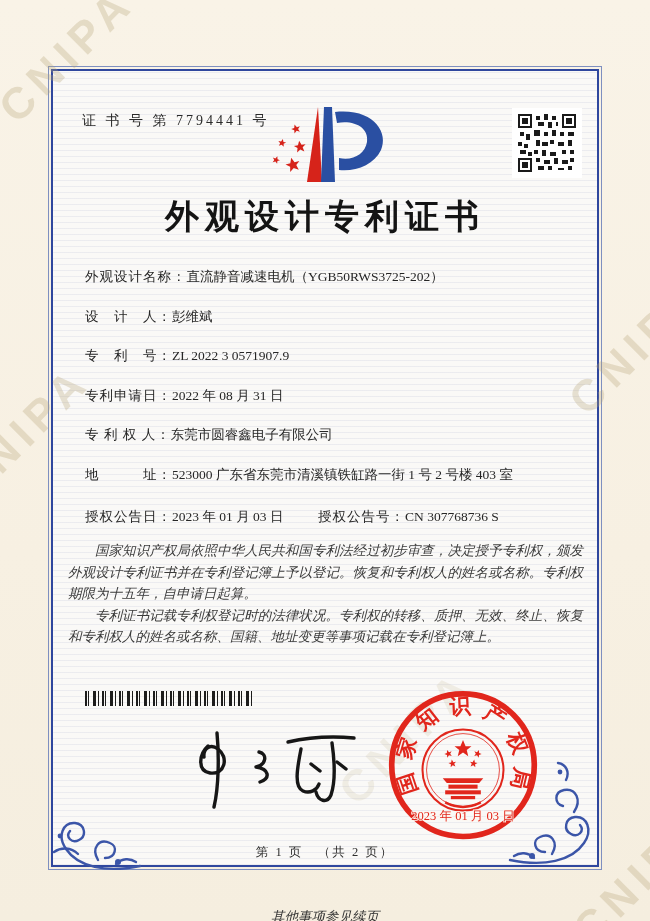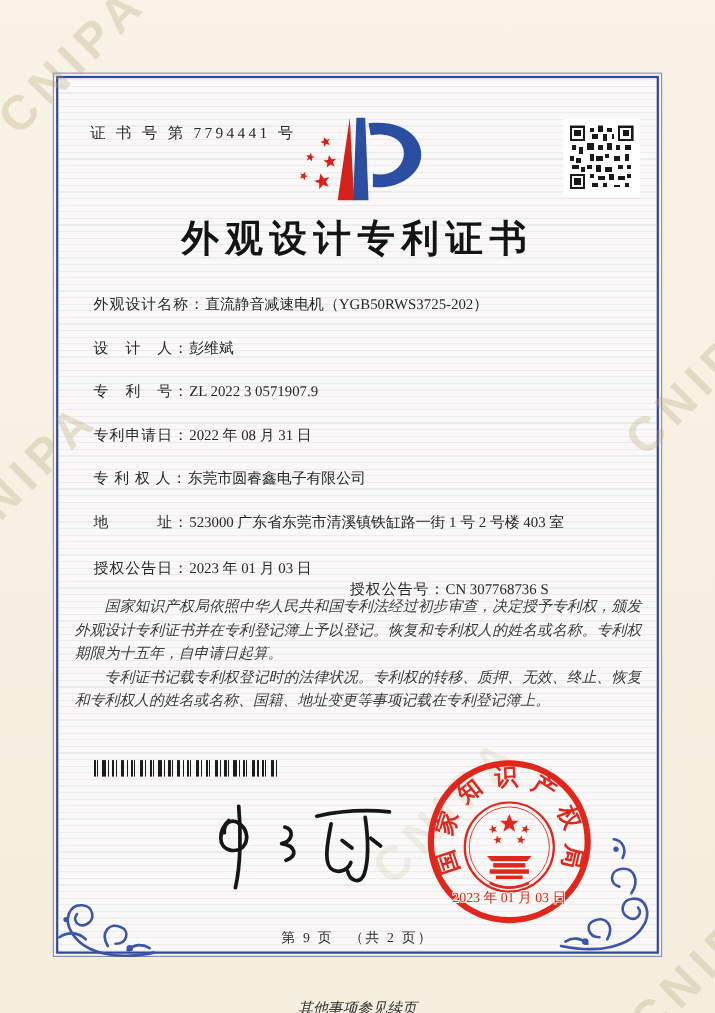--- a/index.html
+++ b/index.html
@@ -16,21 +16,21 @@
       background-color:#faf9f7;
       background-image:repeating-linear-gradient(0deg,rgba(110,120,175,.10) 0px,rgba(110,120,175,.10) 1px,transparent 1px,transparent 6px);}
   .content{position:absolute;inset:0;z-index:4;}
   .cert-no{position:absolute;left:82px;top:112px;font-size:14px;letter-spacing:3px;color:#2a2a2a;text-align:right;}
   .title{position:absolute;left:48px;top:194px;width:554px;text-align:center;
          font-size:34px;font-weight:bold;letter-spacing:6px;color:#141414;}
   .fields{position:absolute;left:85px;top:268px;width:480px;font-size:13.5px;color:#262626;}
   .frow{height:39.5px;line-height:17px;white-space:nowrap;}
   .flabel{letter-spacing:1px;}
   .grant{position:absolute;top:508px;font-size:13.5px;line-height:17px;white-space:nowrap;color:#262626;}
-  .g1{left:85px;} .g2{left:318px;margin-top:19px;}
+  .g1{left:85px;} .g2{left:318px;}
   .paras{position:absolute;left:68px;top:540px;width:515px;font-size:13.5px;line-height:21.5px;
          text-align:justify;color:#3a3a3a;font-style:italic;}
   .paras p{margin:0;text-indent:2em;}
   .barcode{position:absolute;left:85px;top:691px;width:168px;height:15px;
       background:repeating-linear-gradient(90deg,#1c1c1c 0 2px,transparent 2px 3px,#1c1c1c 3px 4px,transparent 4px 8px,#1c1c1c 8px 11px,transparent 11px 13px,#1c1c1c 13px 14px,transparent 14px 17px);}
   .signer{position:absolute;left:88px;top:744px;font-family:"Liberation Sans","DejaVu Sans",sans-serif;
       font-size:14.5px;font-weight:600;letter-spacing:3px;color:#1d1d1d;line-height:26px;}
   .sig-svg{position:absolute;left:180px;top:724px;}
   .seal-svg{position:absolute;left:382px;top:684px;}
   .qr{position:absolute;left:512px;top:108px;width:70px;height:70px;background:#fff;
@@ -181,21 +181,21 @@
         <use href="#sstar" transform="translate(113,98) scale(0.5) rotate(10)"></use>
         <path d="M75,116 h50 l-5,6 h-40 Z"></path>
         <rect x="82" y="124" width="36" height="5"></rect>
         <rect x="78" y="131" width="44" height="5"></rect>
         <rect x="85" y="138" width="30" height="4"></rect>
         <path d="M78,146 q22,11 44,0" fill="none" stroke="#e1261c" stroke-width="3"></path>
       </g>
       <text x="100" y="168" text-anchor="middle" font-size="15.5" fill="#e1261c" style="paint-order:stroke" stroke="#fdf7ef" stroke-width="2" font-family="'Liberation Serif','DejaVu Serif',serif">2023 年 01 月 03 日</text>
     </svg>
 
-    <div class="page-num">第 9 页　（共 2 页）</div>
+    <div class="page-num">第 1 页　（共 2 页）</div>
     <div class="contd">其他事项参见续页</div>
   </div>
 
   <svg class="orn orn-bl" width="96" height="84" viewBox="0 0 96 84">
     <g fill="none" stroke="#3b55a8" stroke-width="2.4" stroke-linecap="round">
       <path d="M94,78 C60,85 32,79 20,61 C11,48 17,34 29,35 C39,36 41,48 33,52 C26,56 19,49 24,43"></path>
       <path d="M52,72 C45,60 53,50 64,55 C72,58 70,70 59,70"></path>
       <path d="M32,66 C25,59 15,59 8,64"></path>
       <path d="M70,76 C76,70 84,70 90,74"></path>
       <circle cx="72" cy="74" r="3" fill="#3b55a8" stroke="none"></circle>

